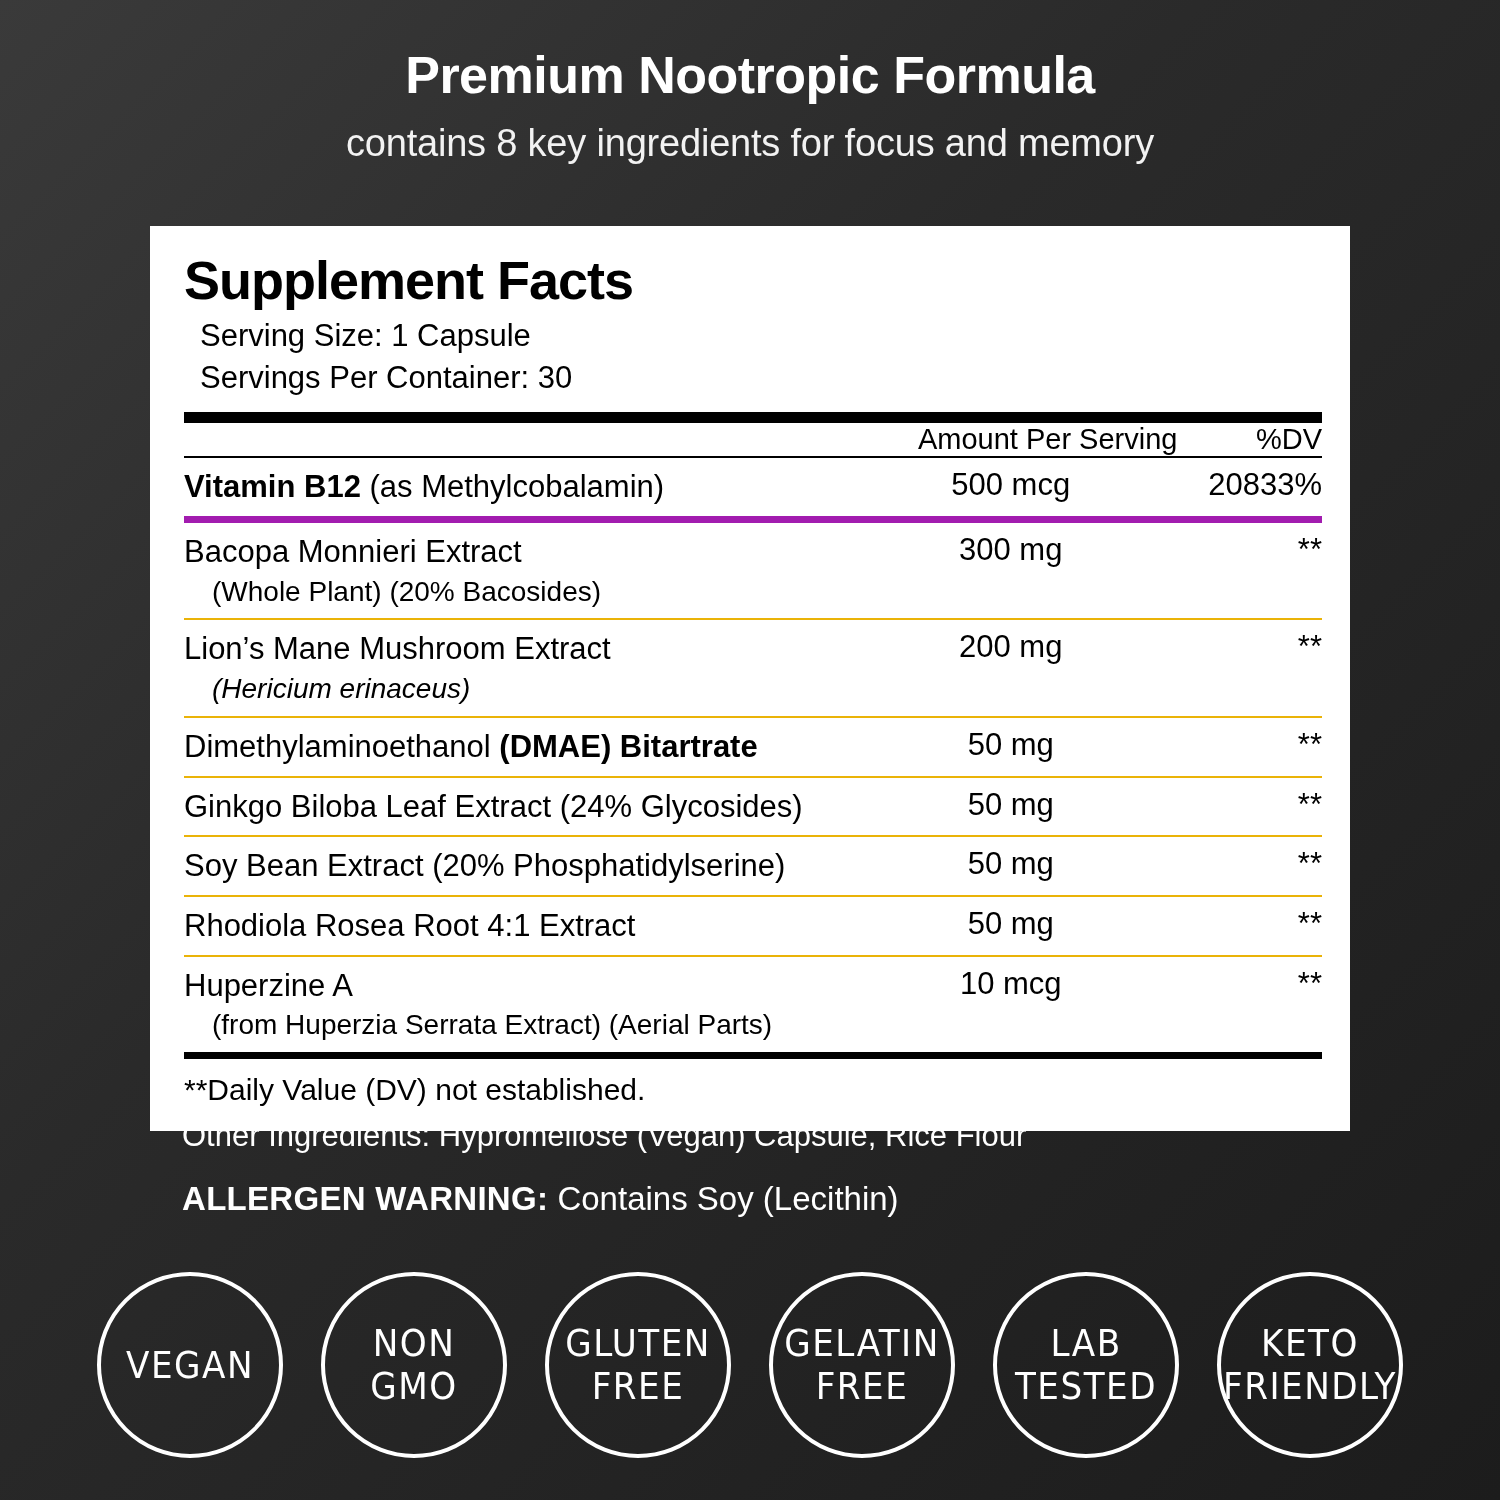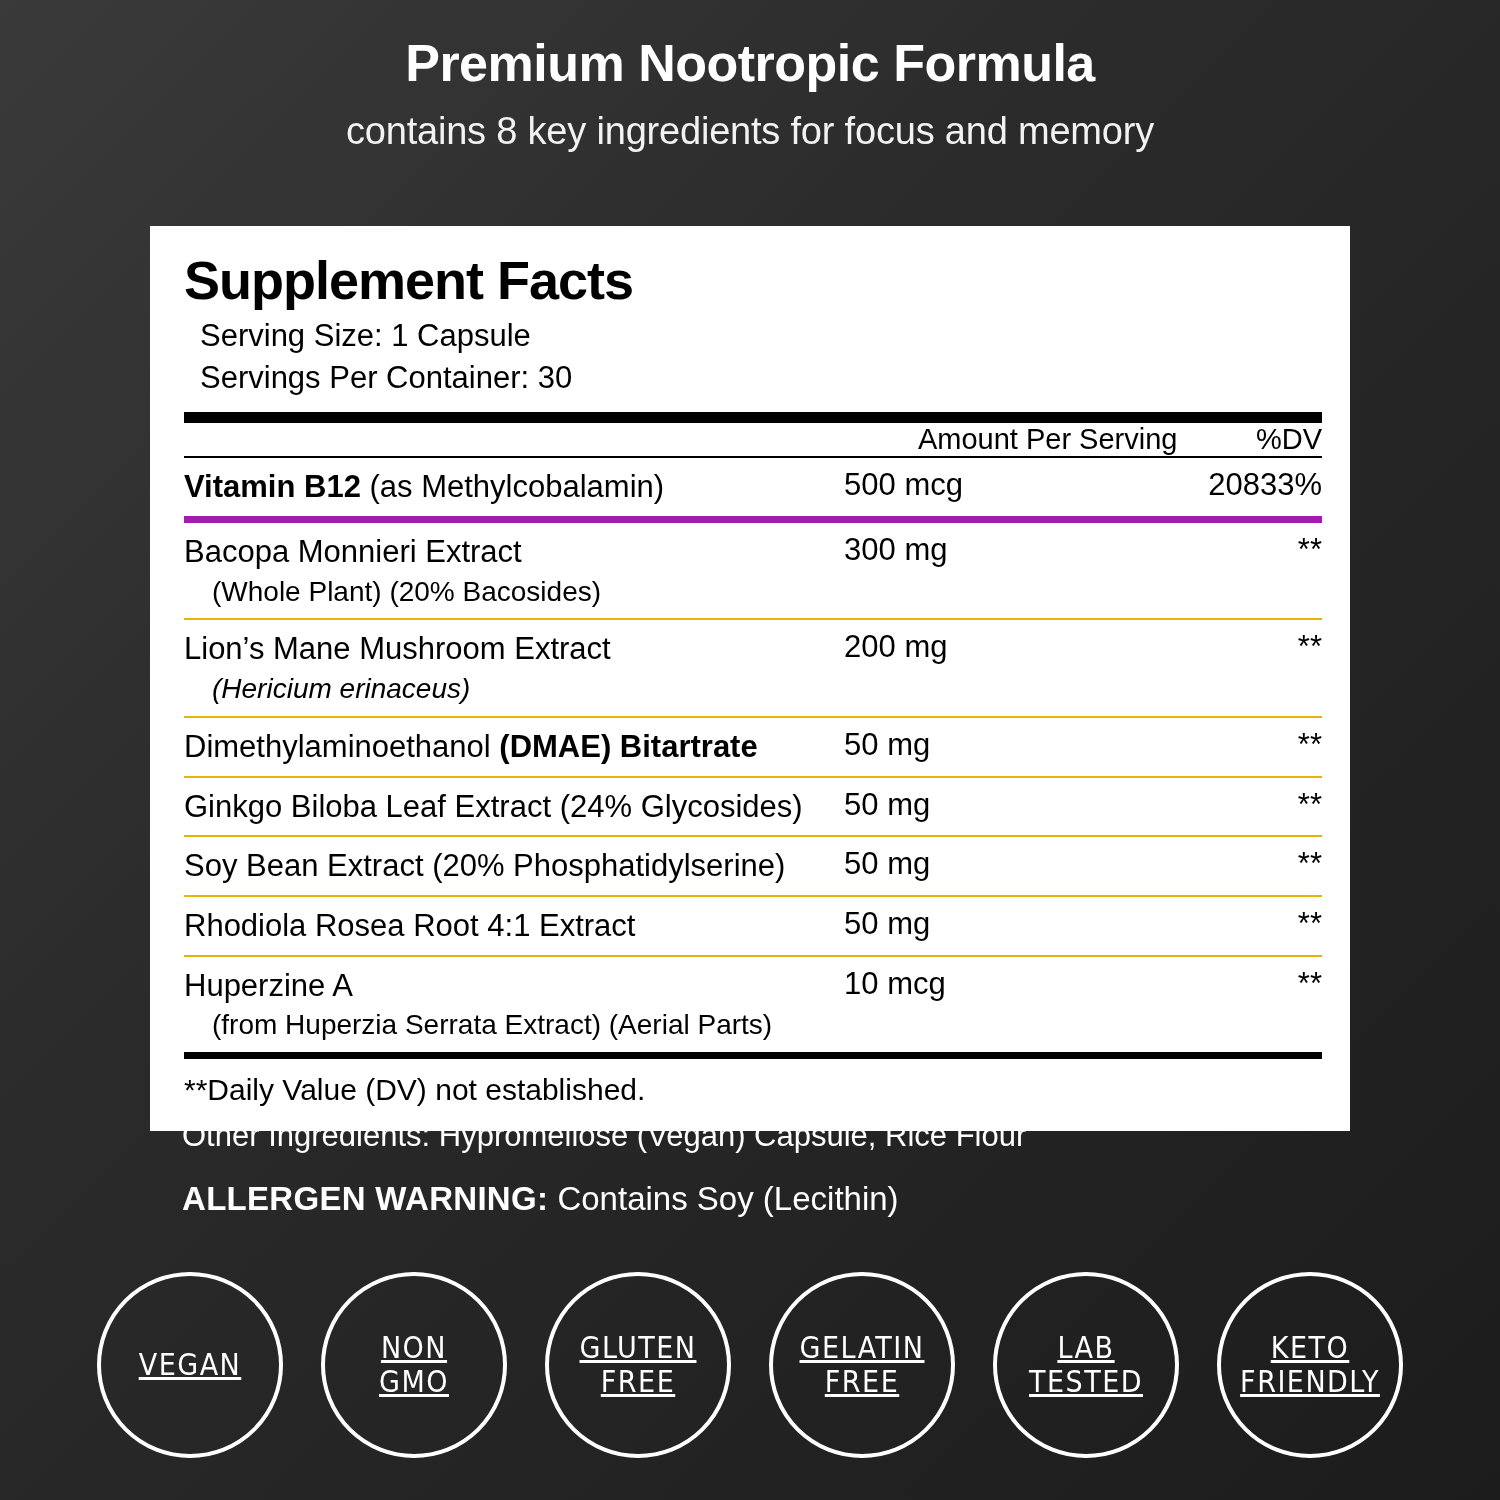--- a/index.html
+++ b/index.html
@@ -25,21 +25,21 @@
   
   .header {
     text-align: center;
     padding-top: 34px;
   }
   .header-title {
     font-size: 52px;
     font-weight: bold;
     letter-spacing: -0.5px;
     line-height: 1.1;
-    margin: 1px;
+    margin: 13px;
     color: #ffffff;
   }
   .header-sub {
     font-size: 38px;
     font-weight: normal;
     margin: 18px 0 0 0;
     color: #f2f2f2;
     letter-spacing: -0.2px;
   }
 
@@ -98,21 +98,21 @@
   .col-dv     { width: 12%; text-align: right; }
 
   .row-name {
     font-size: 31px;
     padding-top: 9px !important;
     padding-bottom: 9px !important;
     line-height: 1.28;
   }
   .row-amount {
     font-size: 31px;
-    text-align: left;
+    text-align: center;
     padding-top: 9px !important;
     padding-right: 8px !important;
     white-space: nowrap;
   }
   .row-dv {
     font-size: 31px;
     text-align: right;
     padding-top: 9px !important;
     white-space: nowrap;
   }
@@ -164,25 +164,24 @@
     height: 186px;
     border: 4px solid #ffffff;
     border-radius: 50%;
     display: flex;
     flex-direction: column;
     align-items: center;
     justify-content: center;
     text-align: center;
     line-height: 1.12;
     color: #ffffff;
-    font-size: 30px;
+    font-size: 38px;
     letter-spacing: 1.5px;
     box-sizing: border-box;
     font-family: "DejaVu Sans Condensed", "Liberation Sans", sans-serif;
-    text-decoration: underline;
   }
   .badge span { display: block; }
 </style>
 </head>
 <body>
 
 <div class="page">
 
   <div class="header">
     <h1 class="header-title">Premium Nootropic Formula</h1>

